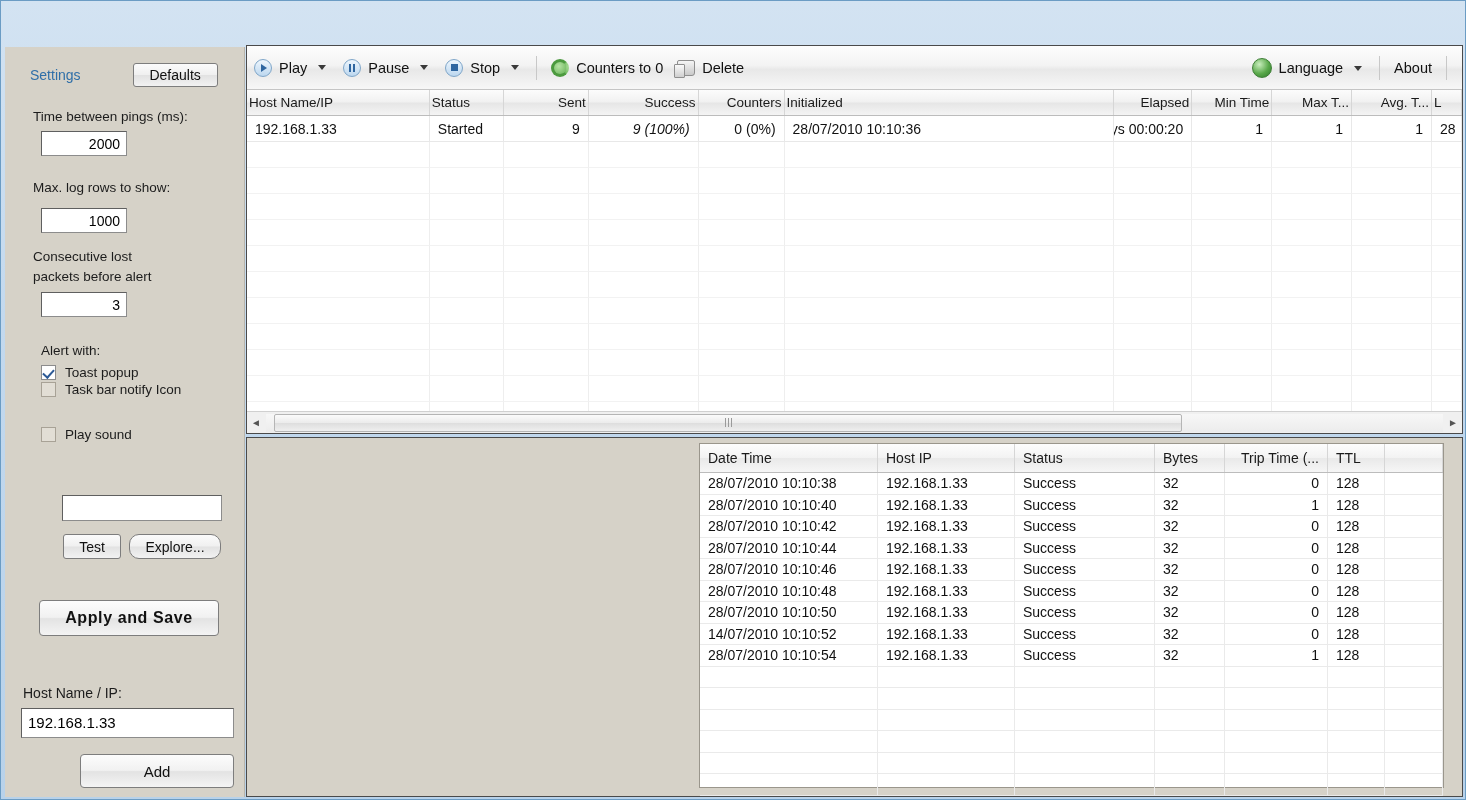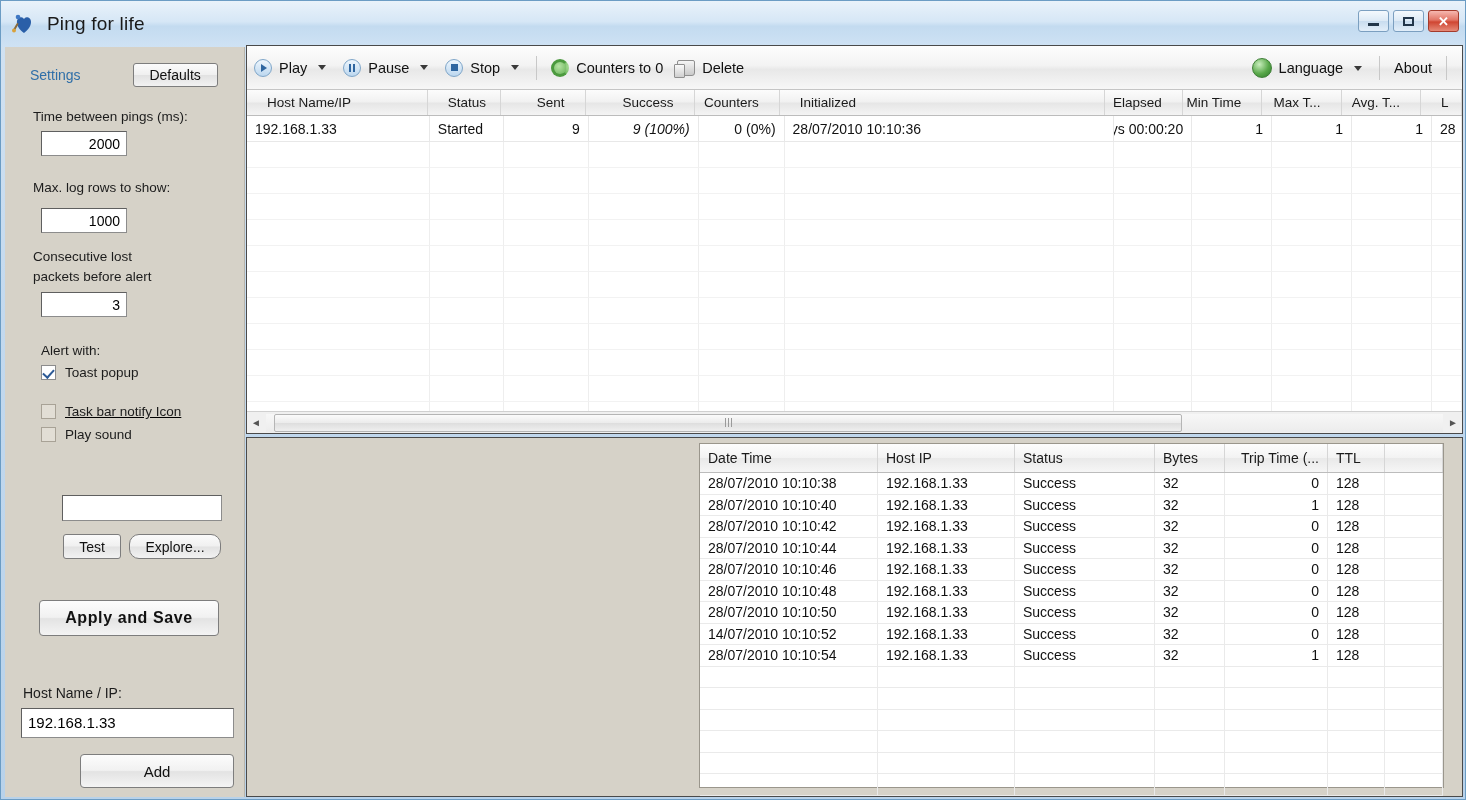--- a/index.html
+++ b/index.html
@@ -263,21 +263,21 @@
 
   
   .grid-head {
     display: flex; height: 26px;
     background: linear-gradient(to bottom, #fcfcfc 0%, #f1f1f1 48%, #e6e6e6 52%, #f4f4f4 100%);
     border-bottom: 1px solid #bcbcbc;
     font-size: 13.5px; color: #1a1a1a;
   }
   .grid-head .gh {
     display: flex; align-items: center;
-    padding: 0 20px;
+    padding: 0 2px;
     border-right: 1px solid #d6d6d6;
     overflow: hidden; white-space: nowrap;
   }
   .grid-row { display: flex; height: 26px; font-size: 14px; color: #111; background: #fff; }
   .grid-row .gc {
     display: flex; align-items: center;
     padding: 0 8px;
     border-right: 1px solid #e8e8e8;
     border-bottom: 1px solid #e8e8e8;
     overflow: hidden; white-space: nowrap;
@@ -374,42 +374,20 @@
     border-bottom: 1px solid #eaeaea;
     overflow: hidden; white-space: nowrap;
   }
   .log-row.empty .lc { color: transparent; }
 </style>
 </head>
 <body>
 
 <div id="window">
 
-  <div id="titlebar">
-    <div id="app-icon">
-      <svg width="26" height="26" viewBox="0 0 26 26">
-        <path d="M13 22 C4 15.5, 4.5 7, 9.5 6.2 C12 5.8, 13 8, 13 8 C13 8, 14 5.8, 16.5 6.2 C21.5 7, 22 15.5, 13 22 Z" fill="#2a5fa8"></path>
-        <circle cx="7" cy="6" r="2.3" fill="#3f78c4"></circle>
-        <path d="M6.5 13 L3 19" stroke="#8a6a3a" stroke-width="2" stroke-linecap="round"></path>
-        <circle cx="3" cy="19.5" r="2" fill="#d9a23c"></circle>
-      </svg>
-    </div>
-    <div id="title-text">Ping for life</div>
-    <div id="win-buttons">
-      <div class="win-btn">
-          <span class="glyph-min"></span>
-        </div>
-      <div class="win-btn">
-          <span class="glyph-max"></span>
-        </div>
-      <div class="win-btn close">
-          <span class="glyph-close">✕</span>
-        </div>
-    </div>
-  </div>
 
   <div id="left-panel">
 
     <div id="settings-head">
       <div id="settings-label">Settings</div>
       <div id="defaults-btn">Defaults</div>
     </div>
 
     <div class="field-label" style="top:62px;">Time between pings (ms):</div>
     <div class="num-input" style="top:84px;">2000</div>
@@ -420,21 +398,21 @@
     <div class="field-label" style="top:202px;">Consecutive lost</div>
     <div class="field-label" style="top:222px;">packets before alert</div>
     <div class="num-input" style="top:245px;">3</div>
 
     <div class="field-label" style="top:296px;left:36px;">Alert with:</div>
 
     <div class="chk-row" style="top:318px;">
       <span class="chkbox checked"></span>
       <span class="chk-label">Toast popup</span>
     </div>
-    <div class="chk-row" style="top:357px;text-decoration:underline;">
+    <div class="chk-row" style="top:335px;">
       <span class="chkbox unchecked"></span>
       <span class="chk-label">Task bar notify Icon</span>
     </div>
     <div class="chk-row" style="top:380px;">
       <span class="chkbox unchecked"></span>
       <span class="chk-label">Play sound</span>
     </div>
 
     <div id="sound-path"></div>
 

